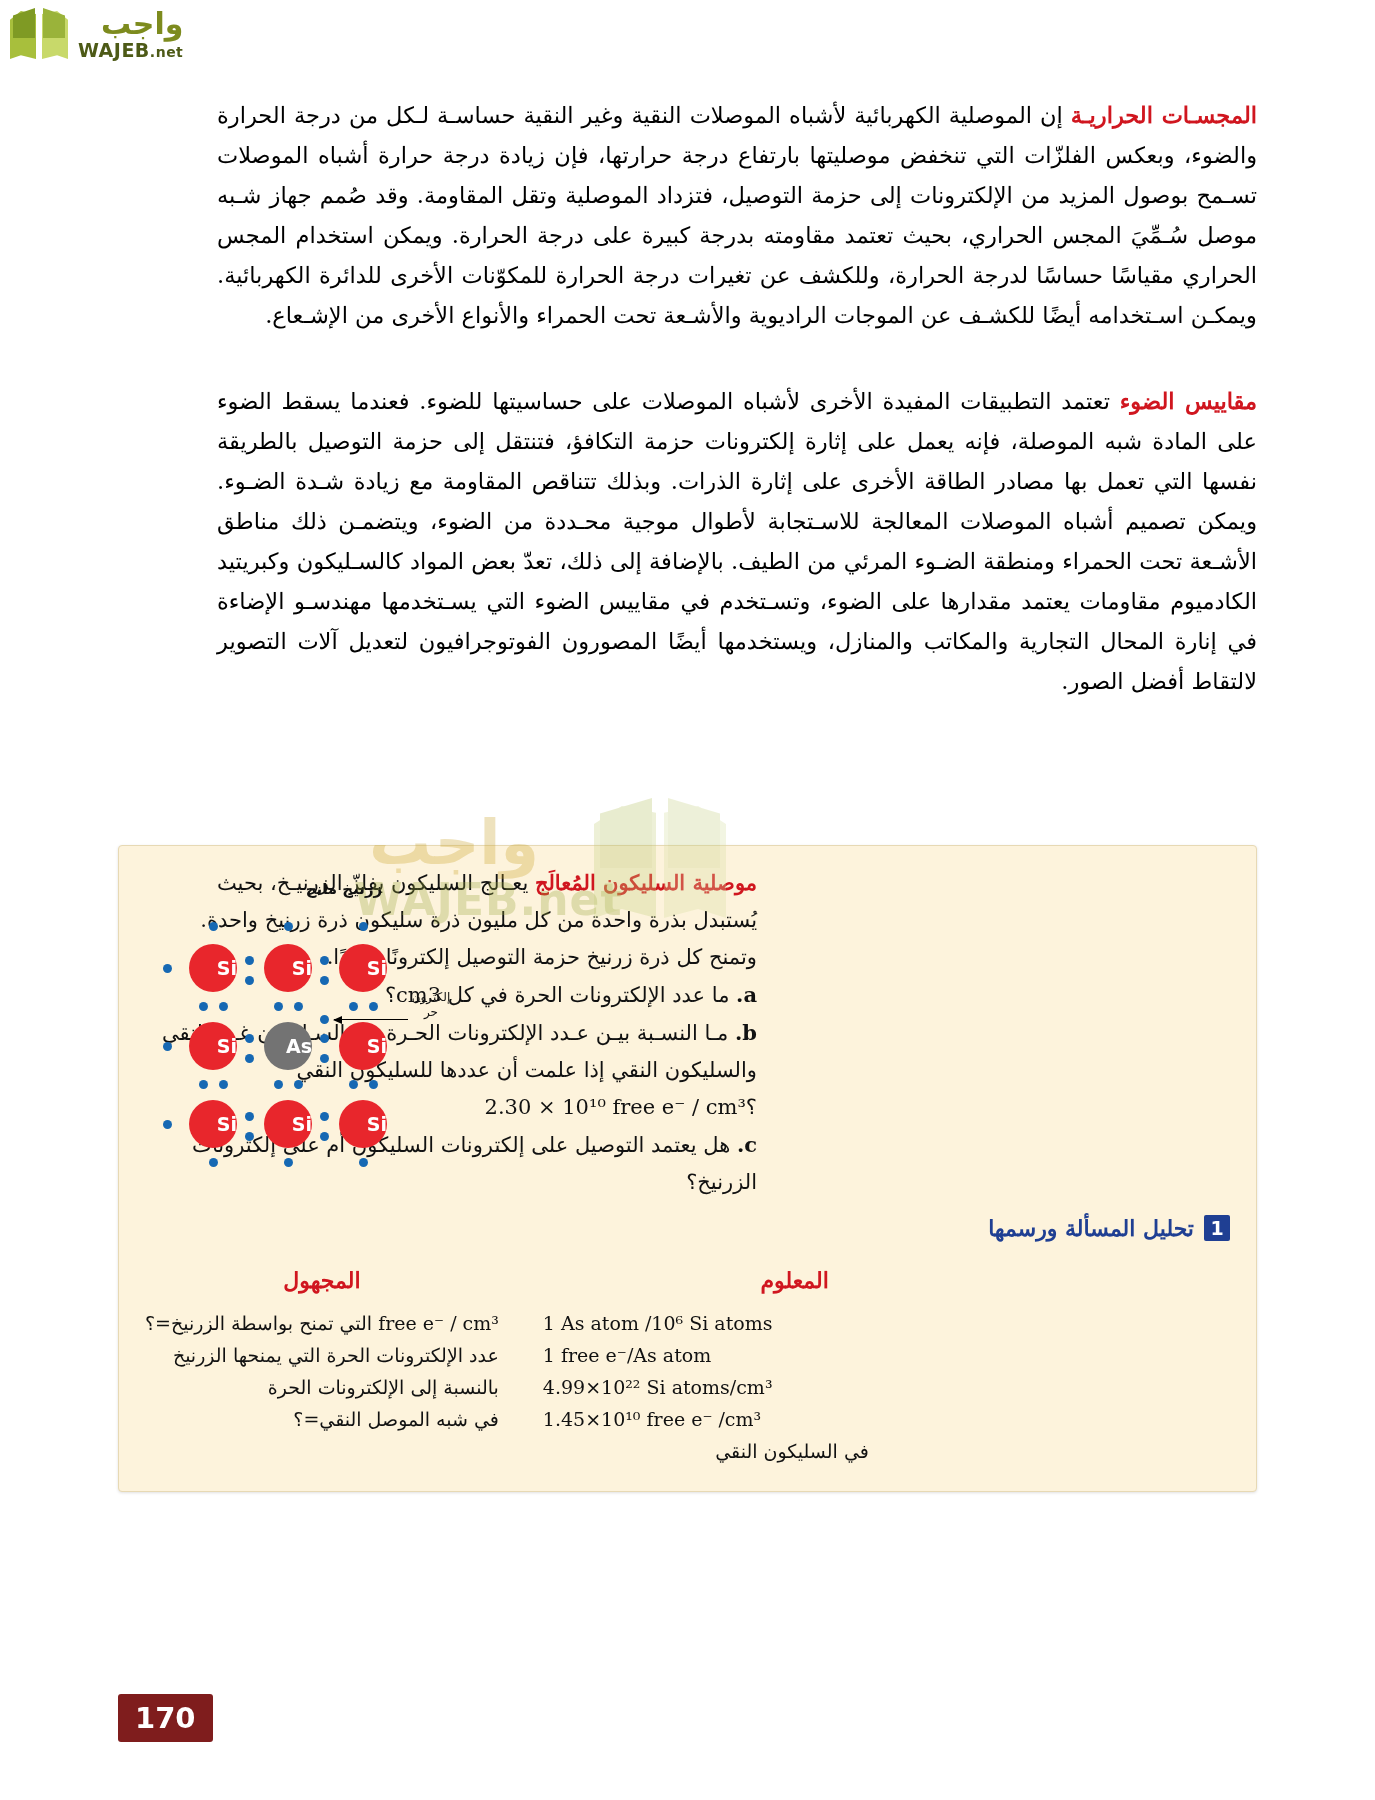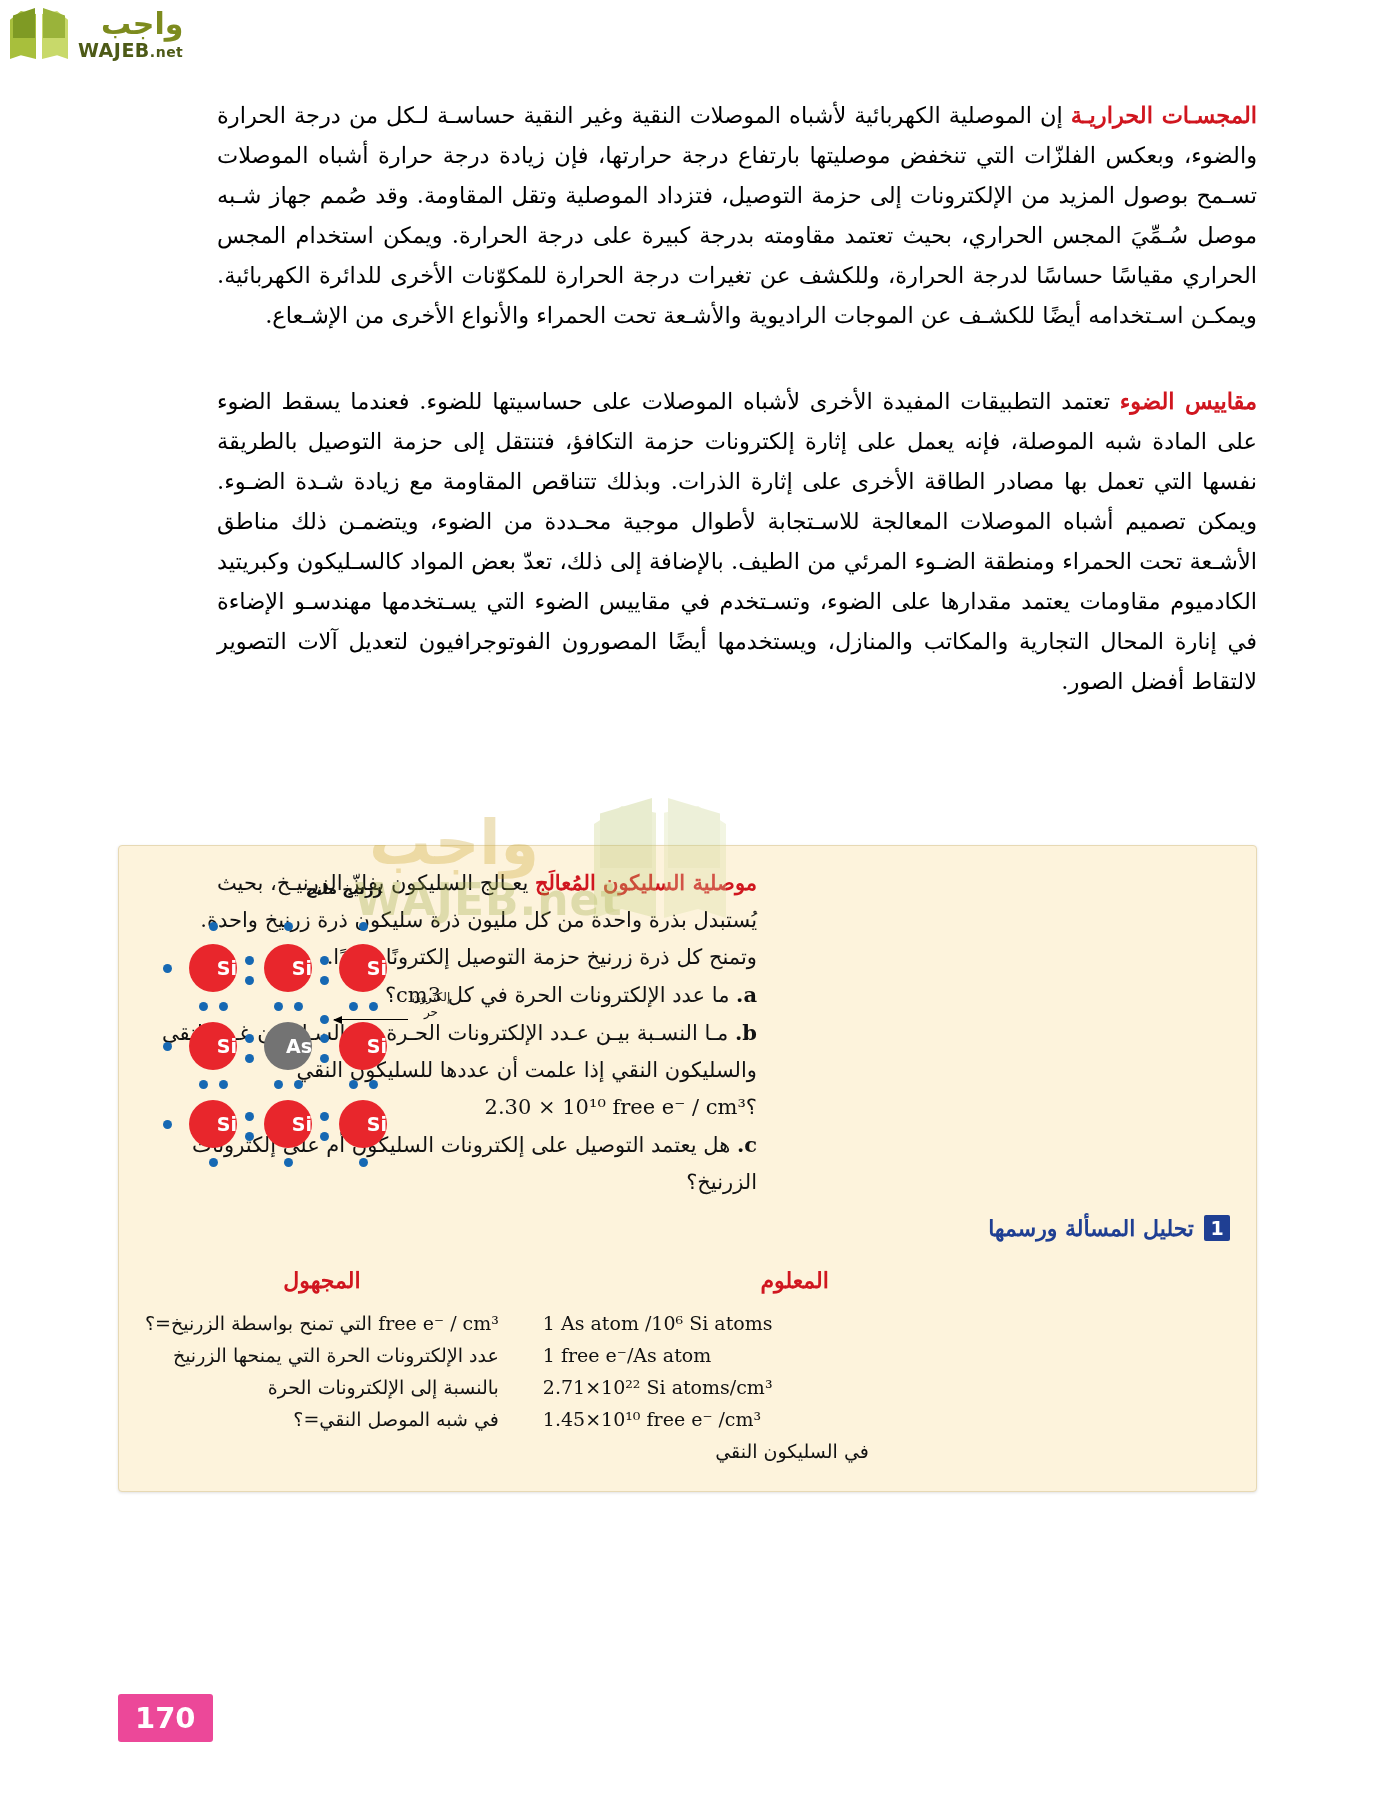--- a/index.html
+++ b/index.html
@@ -138,21 +138,21 @@
   .wm-book{position:absolute;pointer-events:none;opacity:.30;}
   .wm-book .pg{position:absolute;width:62px;height:112px;}
   .wm-book .l{left:0;top:8px;background:#c4cf7e;clip-path:polygon(0 16%,45% 0,100% 6%,100% 100%,45% 92%,0 100%);}
   .wm-book .r{right:0;top:8px;background:#d7dfa0;clip-path:polygon(0 6%,55% 0,100% 16%,100% 100%,55% 92%,0 100%);}
   .wm-book .l2{left:6px;top:0;width:52px;height:70px;background:#b4c163;clip-path:polygon(0 22%,100% 0,100% 100%,0 100%);}
   .wm-book .r2{right:6px;top:0;width:52px;height:70px;background:#c6d184;clip-path:polygon(0 0,100% 22%,100% 100%,0 100%);}
 
   
   .page-num{
     position:absolute;bottom:58px;left:118px;
-    background:#ec4899;color:#fff;font-weight:bold;font-size:29px;
+    background:#7f1d1d;color:#fff;font-weight:bold;font-size:29px;
     padding:7px 17px;border-radius:3px;
     font-family:"DejaVu Sans","Liberation Sans",sans-serif;
   }
 </style>
 </head>
 <body>
 
 <div class="logo-bar">
   <div class="logo-wrap">
     <div class="logo-text">
@@ -286,21 +286,21 @@
     <div class="step">
       <span class="step-num">1</span>
       <span class="step-title">تحليل المسألة ورسمها</span>
     </div>
 
     <div class="ku">
       <div class="ku-col known">
         <div class="ku-head">المعلوم</div>
         <div class="ku-row">1 As atom  /10⁶ Si atoms</div>
         <div class="ku-row">1 free e⁻/As atom</div>
-        <div class="ku-row">2.71×10²² Si atoms/cm³</div>
+        <div class="ku-row">4.99×10²² Si atoms/cm³</div>
         <div class="ku-row">1.45×10¹⁰ free e⁻ /cm³</div>
         <div class="ku-row rtl">في السليكون النقي</div>
       </div>
       <div class="ku-col unknown">
         <div class="ku-head">المجهول</div>
         <div class="ku-row">free e⁻ / cm³ التي تمنح بواسطة الزرنيخ=؟</div>
         <div class="ku-row">عدد الإلكترونات الحرة التي يمنحها الزرنيخ</div>
         <div class="ku-row">بالنسبة إلى الإلكترونات الحرة</div>
         <div class="ku-row">في شبه الموصل النقي=؟</div>
       </div>

